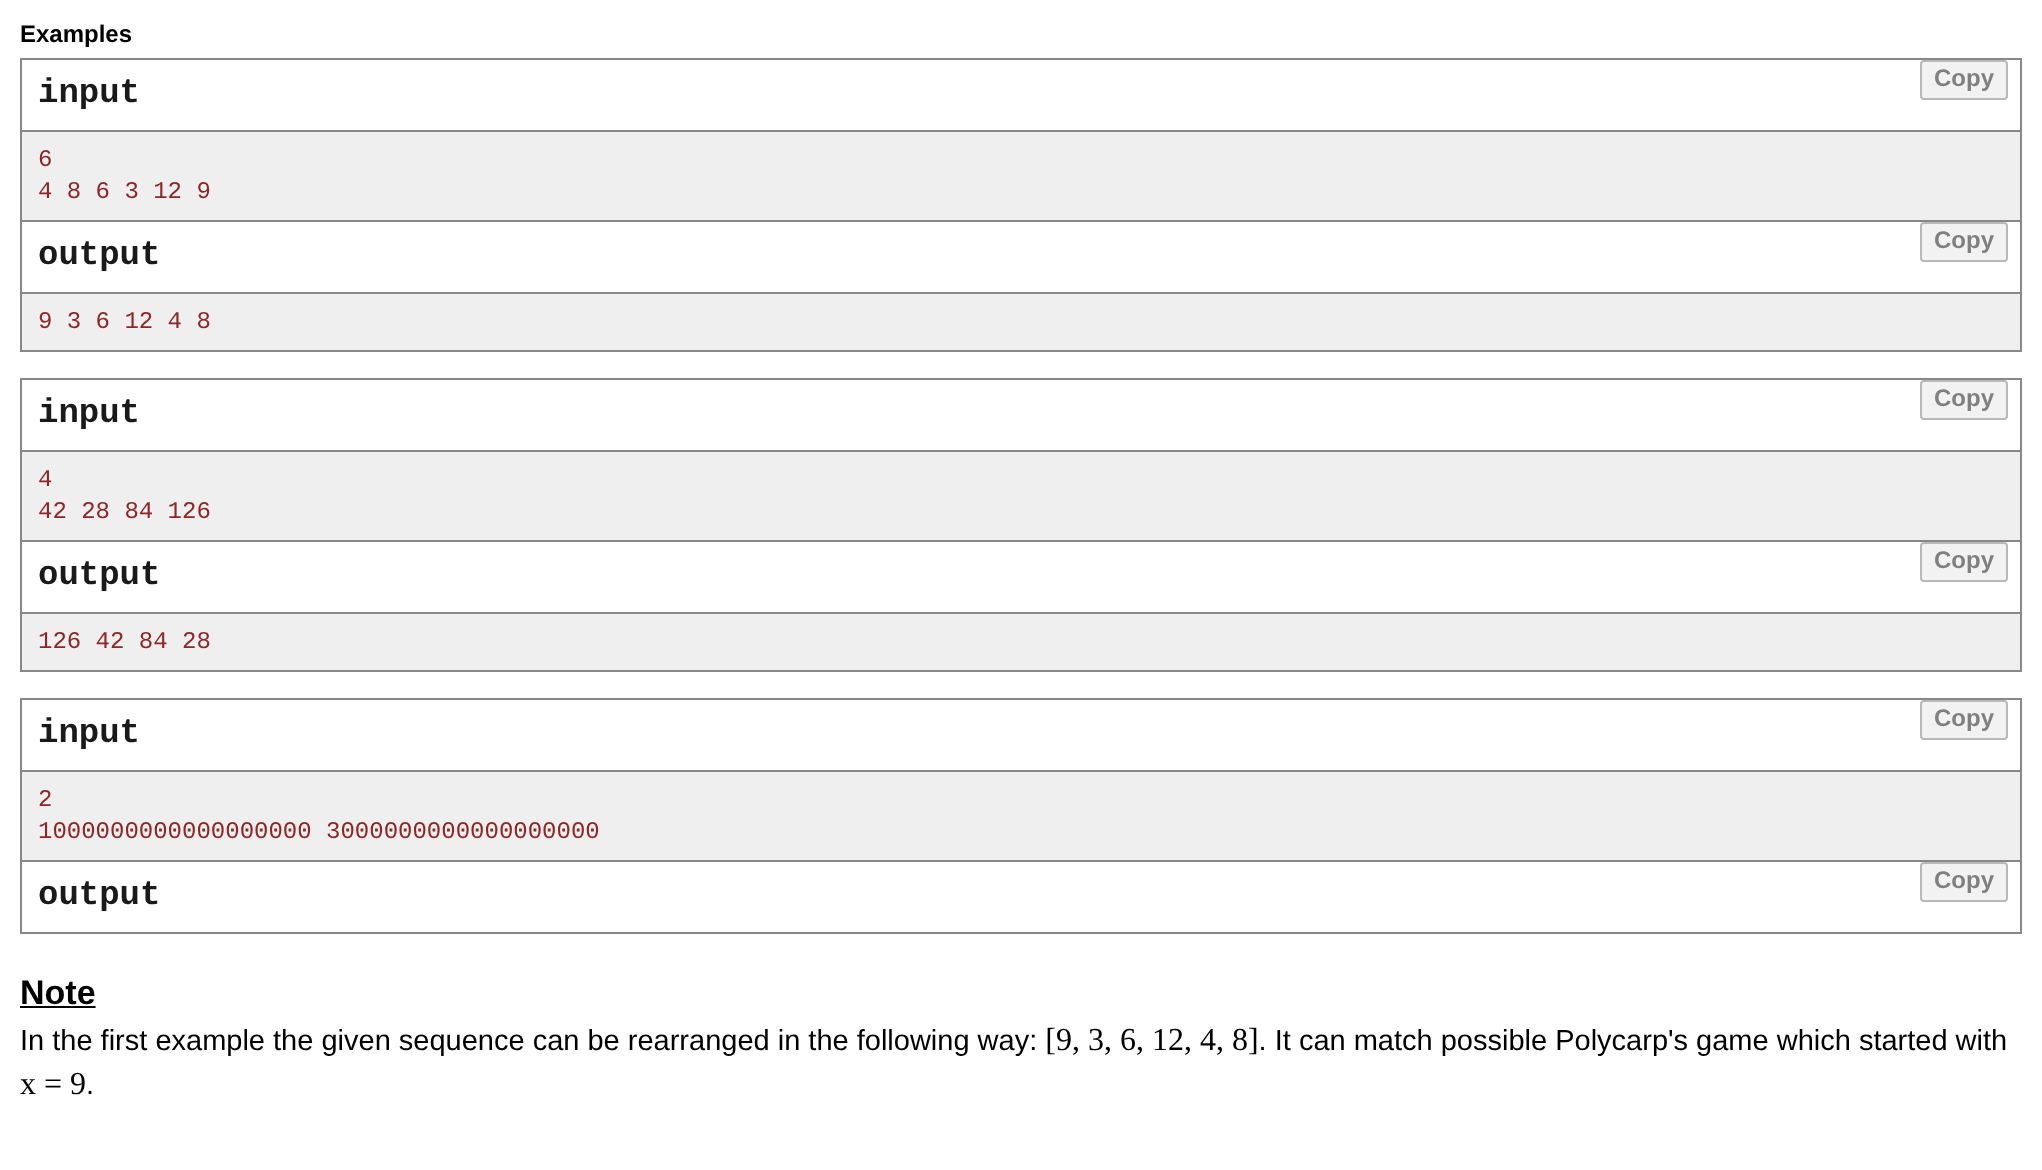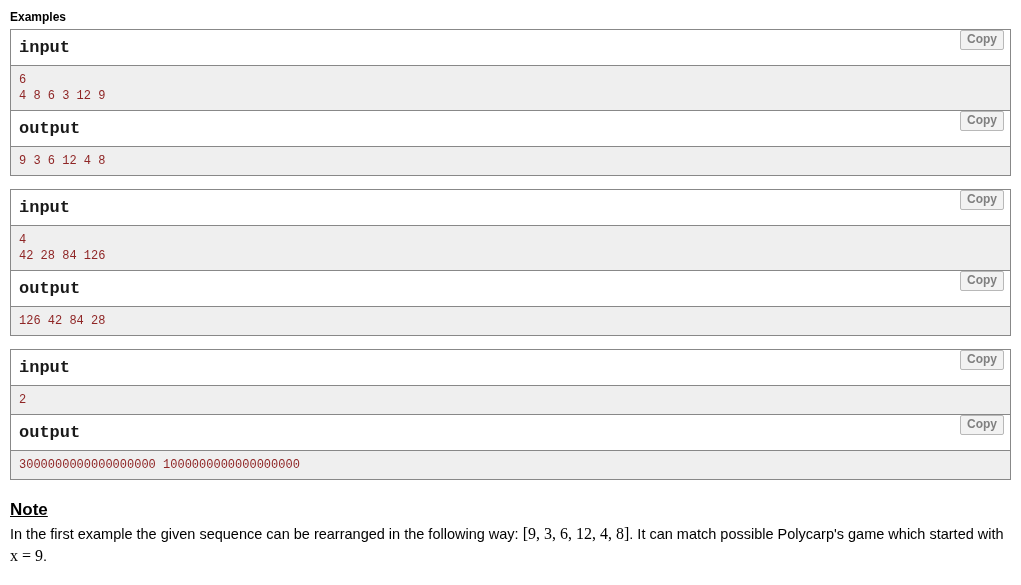--- a/index.html
+++ b/index.html
@@ -155,26 +155,25 @@
         <span class="copy-btn">Copy</span>
       </div>
       <div class="io-body last"><span class="io-line">126 42 84 28</span></div>
     </div>
 
     <div class="sample-test">
       <div class="io-header">
         <span>input</span>
         <span class="copy-btn">Copy</span>
       </div>
-      <div class="io-body"><span class="io-line">2</span></div>
+      <div class="io-body"><span class="io-line">2</span><span class="io-line">1000000000000000000 3000000000000000000</span></div>
       <div class="io-header">
         <span>output</span>
         <span class="copy-btn">Copy</span>
       </div>
-      <div class="io-body last"><span class="io-line">3000000000000000000 1000000000000000000</span></div>
     </div>
 
   </div>
 
   <div class="note-title">Note</div>
 
   <div class="note-body"><span>In the first example the given sequence can be rearranged in the following way: </span><span class="mathnum">[9, 3, 6, 12, 4, 8]</span><span>. It can match possible Polycarp's game which started with </span><span class="math">x = 9</span><span>.</span></div>
 
 </div>
 

